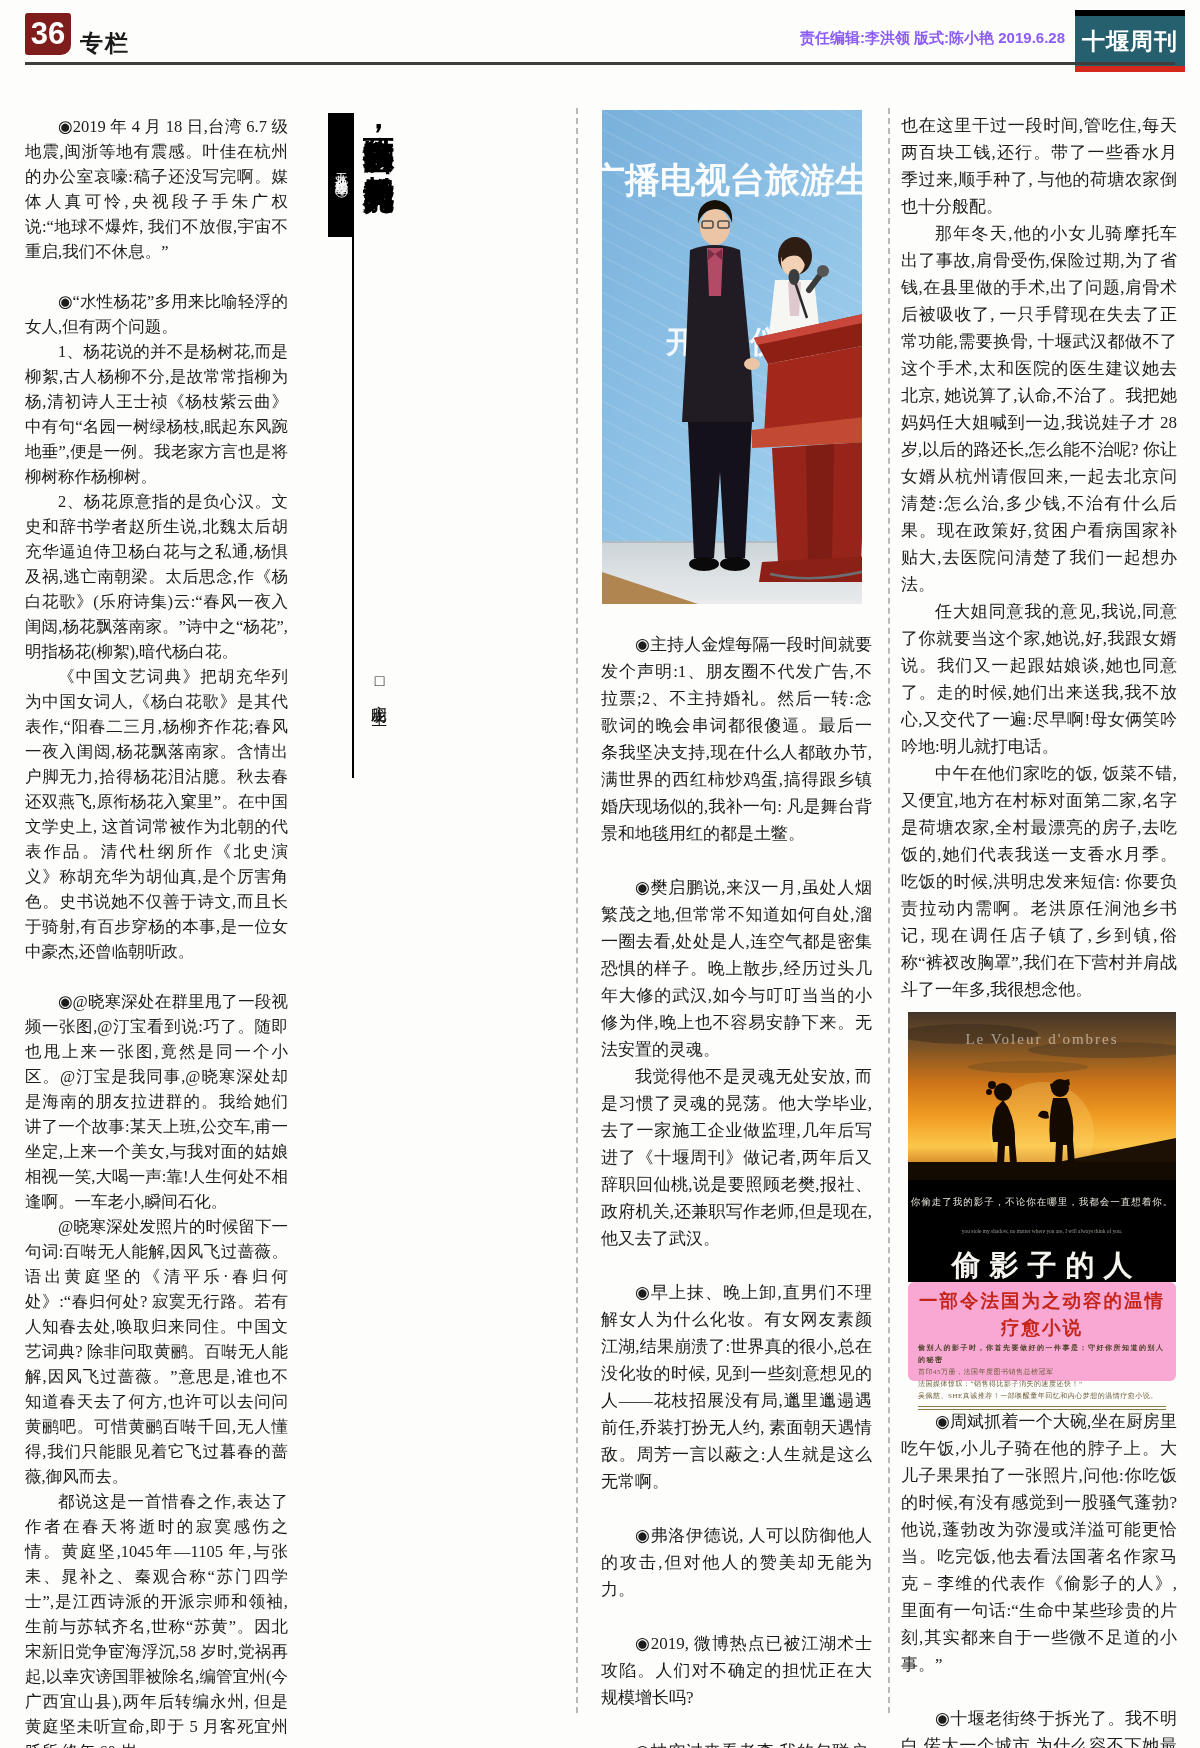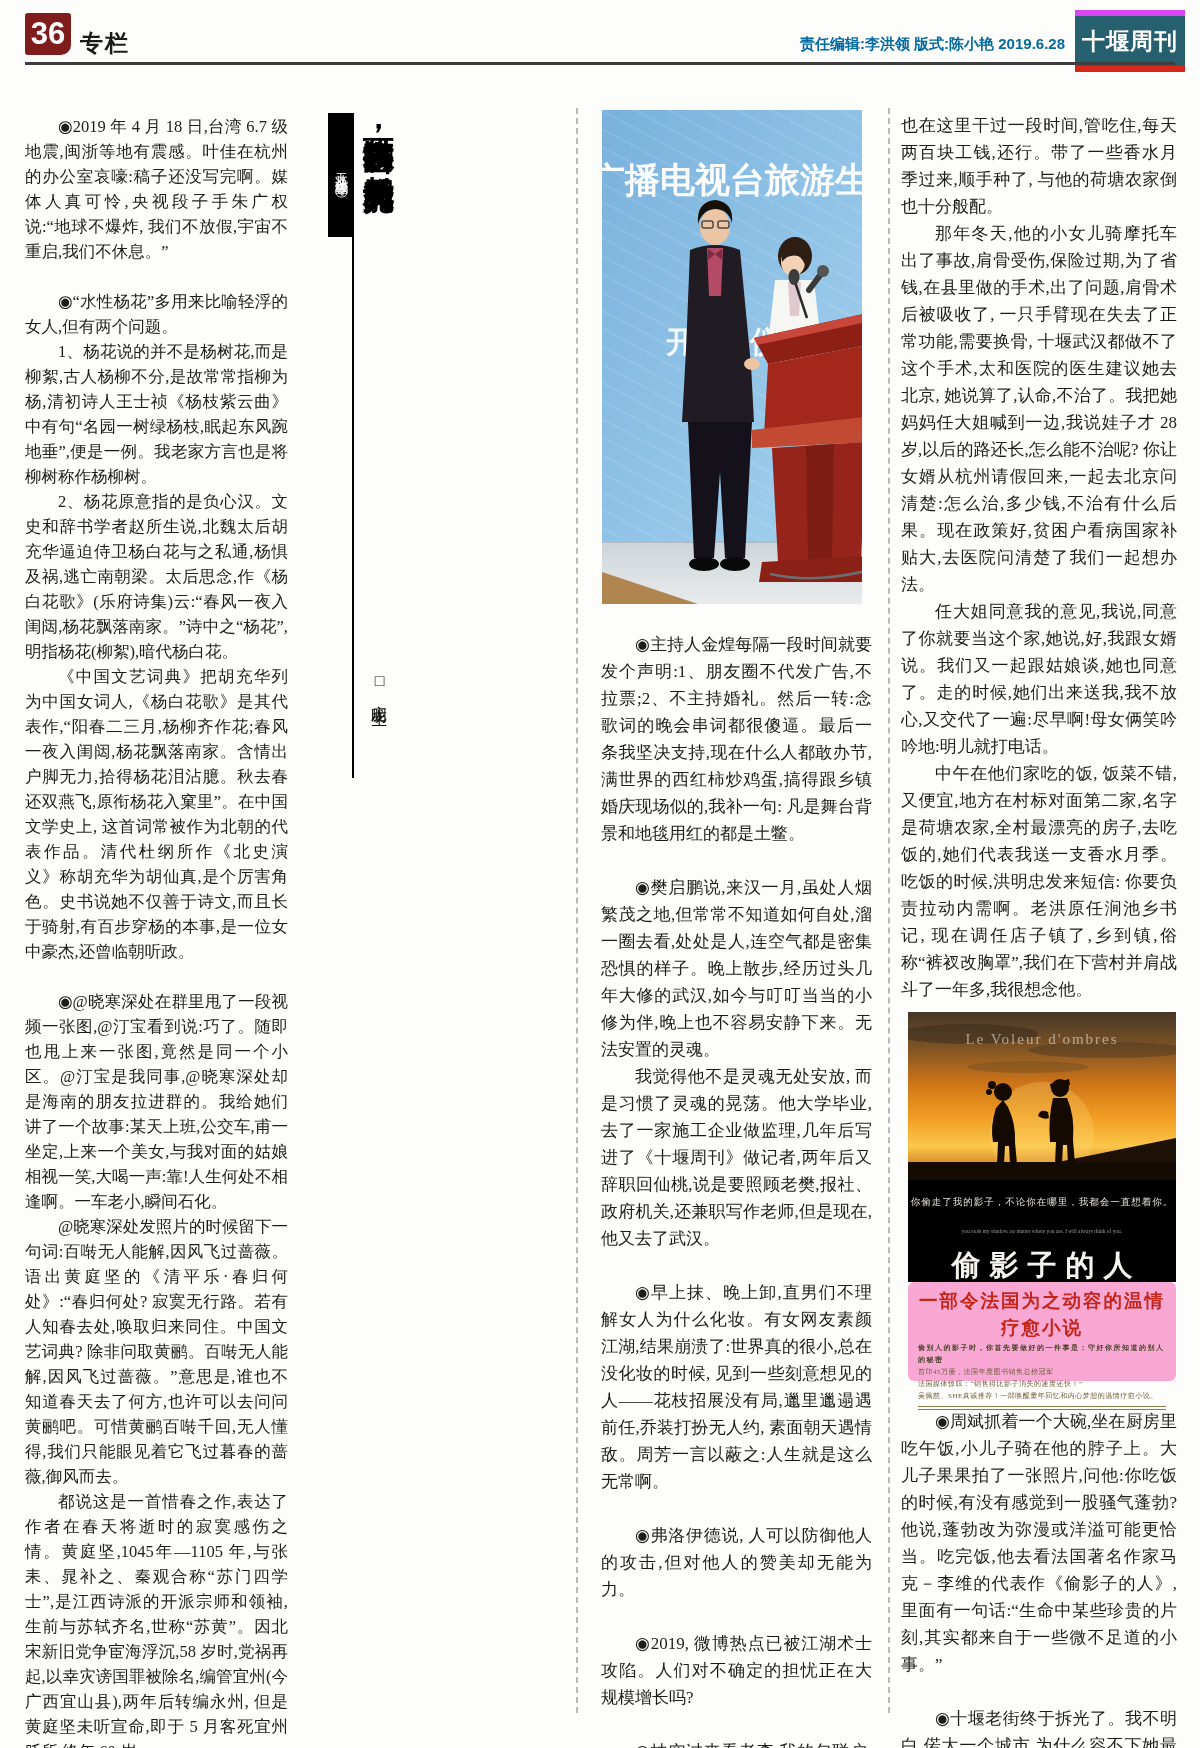--- a/index.html
+++ b/index.html
@@ -4,24 +4,24 @@
 <style>
   html,body{margin:0;padding:0;background:#e9e9e9;}
   .page{position:relative;width:1200px;height:1748px;background:#fdfdfb;margin:0 auto;overflow:hidden;
         font-family:"Liberation Serif","DejaVu Serif",serif;color:#1c1c1c;}
   
   .pagenum{position:absolute;left:25px;top:13px;width:46px;height:42px;background:#7f1d1d;color:#fff;
            font-family:"Liberation Sans","DejaVu Sans",sans-serif;font-weight:bold;font-size:31px;
            display:flex;align-items:center;justify-content:center;border-radius:3px 3px 10px 3px;}
   .section{position:absolute;left:80px;top:28px;font-family:"Liberation Sans","DejaVu Sans",sans-serif;
            font-weight:bold;font-size:23px;color:#1a1a1a;letter-spacing:2px;}
-  .editorline{position:absolute;right:135px;top:35px;font-family:"Liberation Sans","DejaVu Sans",sans-serif;
-           font-weight:bold;font-size:15px;color:#0369a1;}
+  .editorline{position:absolute;right:135px;top:29px;font-family:"Liberation Sans","DejaVu Sans",sans-serif;
+           font-weight:bold;font-size:15px;color:#8b5cf6;}
   .masthead{position:absolute;right:15px;top:10px;width:110px;height:50px;background:#265f6e;
-           border-top:6px solid #d946ef;border-bottom:6px solid #d6281a;display:flex;align-items:center;justify-content:center;}
+           border-top:6px solid #000000;border-bottom:6px solid #d6281a;display:flex;align-items:center;justify-content:center;}
   .masthead span{color:#fff;font-weight:bold;font-size:23px;letter-spacing:1px;font-family:"Liberation Serif",serif;}
   .header-rule{position:absolute;left:25px;right:25px;top:62px;height:3px;background:#3d3d3d;}
   
   .col{position:absolute;text-align:justify;}
   .col p{margin:0;text-indent:2em;}
   .col-left{left:25px;top:114px;width:263px;font-size:16.5px;line-height:25px;}
   .col-mid{left:601px;top:631px;width:271px;font-size:17px;line-height:27px;}
   .col-right{left:901px;top:112px;width:276px;font-size:17px;line-height:27px;}
   .gapL{margin-top:25px !important;}
   .gap{margin-top:27px !important;}

